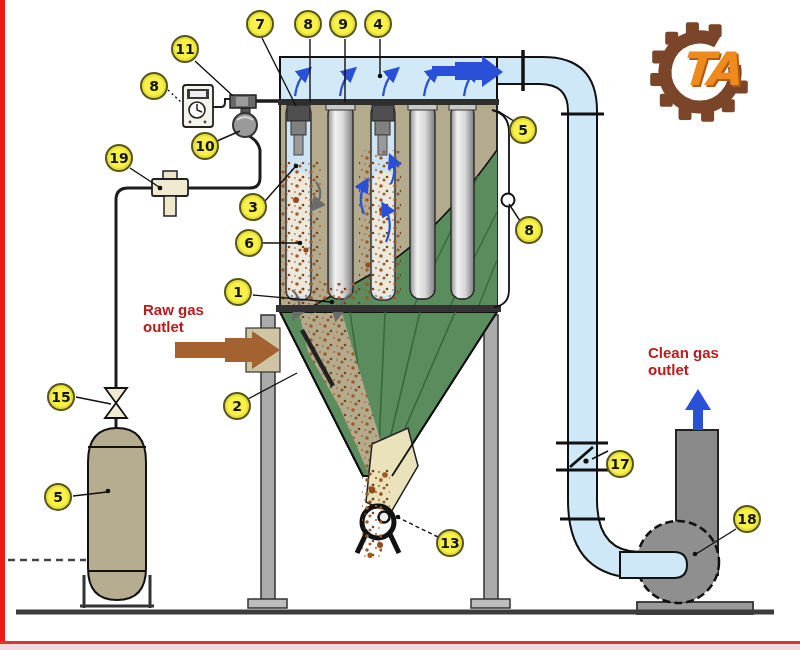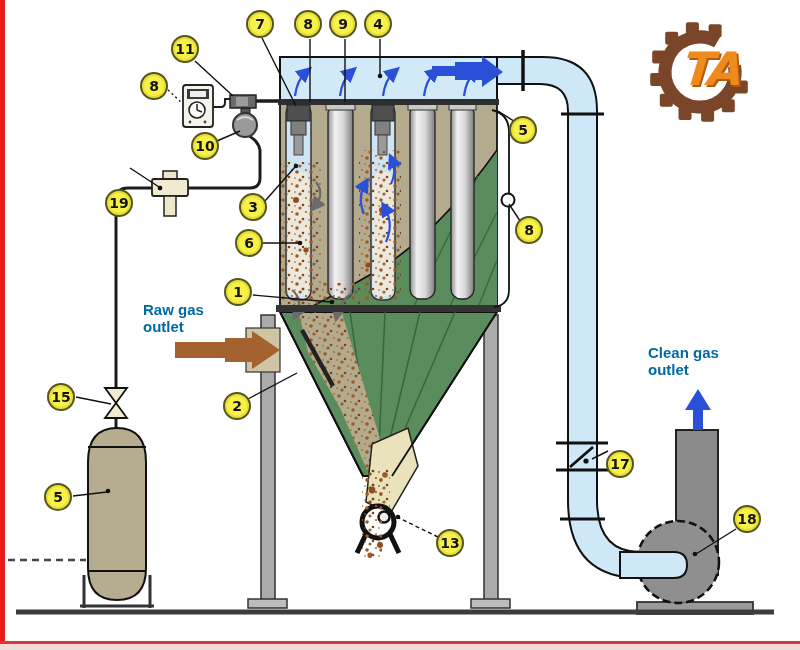--- a/index.html
+++ b/index.html
@@ -7,21 +7,21 @@
            font-family:"Liberation Sans", sans-serif; }
   .stage svg { position:absolute; left:0; top:0; z-index:1; }
   .border-left { position:absolute; left:0; top:0; width:5px; height:650px; background:#e81b1b; z-index:4; }
   .border-bottom-line { position:absolute; left:0; top:641px; width:800px; height:3px; background:#d93636; z-index:4; }
   .border-bottom-strip { position:absolute; left:0; top:644px; width:800px; height:6px; background:#f5dada; z-index:4; }
   .callout { position:absolute; width:28px; height:28px; border-radius:50%;
              background:#f7f148; border:2px solid #55551c; box-sizing:border-box;
              display:flex; align-items:center; justify-content:center;
              font:bold 14px "DejaVu Sans", sans-serif; color:#141414; z-index:3;
              box-shadow: inset 0 0 0 2px #e6df38; }
-  .diagram-label { position:absolute; font-weight:bold; font-size:15px; color:#0369a1;
+  .diagram-label { position:absolute; font-weight:bold; font-size:15px; color:#b91c1c;
                    line-height:17px; z-index:2; }
   .label-center { text-align:left; }
   .logo-text { position:absolute; left:684px; top:42px; z-index:3;
                font-family:"DejaVu Sans", sans-serif; font-weight:bold; font-style:italic;
                font-size:46px; letter-spacing:-3px; color:#ef8a1c; transform:skewX(-6deg);
                text-shadow:2px 2px 0 #b35b12; }
 </style>
 </head>
 <body>
 
@@ -296,21 +296,21 @@
 
   <div class="logo-text">TA</div>
 
   <div class="callout" style="left:246px; top:10px;">7</div>
   <div class="callout" style="left:294px; top:10px;">8</div>
   <div class="callout" style="left:329px; top:10px;">9</div>
   <div class="callout" style="left:364px; top:10px;">4</div>
   <div class="callout" style="left:171px; top:35px;">11</div>
   <div class="callout" style="left:140px; top:72px;">8</div>
   <div class="callout" style="left:191px; top:132px;">10</div>
-  <div class="callout" style="left:105px; top:144px;margin-top:45px;">19</div>
+  <div class="callout" style="left:105px; top:144px;">19</div>
   <div class="callout" style="left:239px; top:193px;">3</div>
   <div class="callout" style="left:235px; top:229px;">6</div>
   <div class="callout" style="left:224px; top:278px;">1</div>
   <div class="callout" style="left:509px; top:116px;">5</div>
   <div class="callout" style="left:515px; top:216px;">8</div>
   <div class="callout" style="left:223px; top:392px;">2</div>
   <div class="callout" style="left:47px;  top:383px;text-align:right;">15</div>
   <div class="callout" style="left:44px;  top:483px;">5</div>
   <div class="callout" style="left:436px; top:529px;">13</div>
   <div class="callout" style="left:606px; top:434px;margin-top:16px;">17</div>

